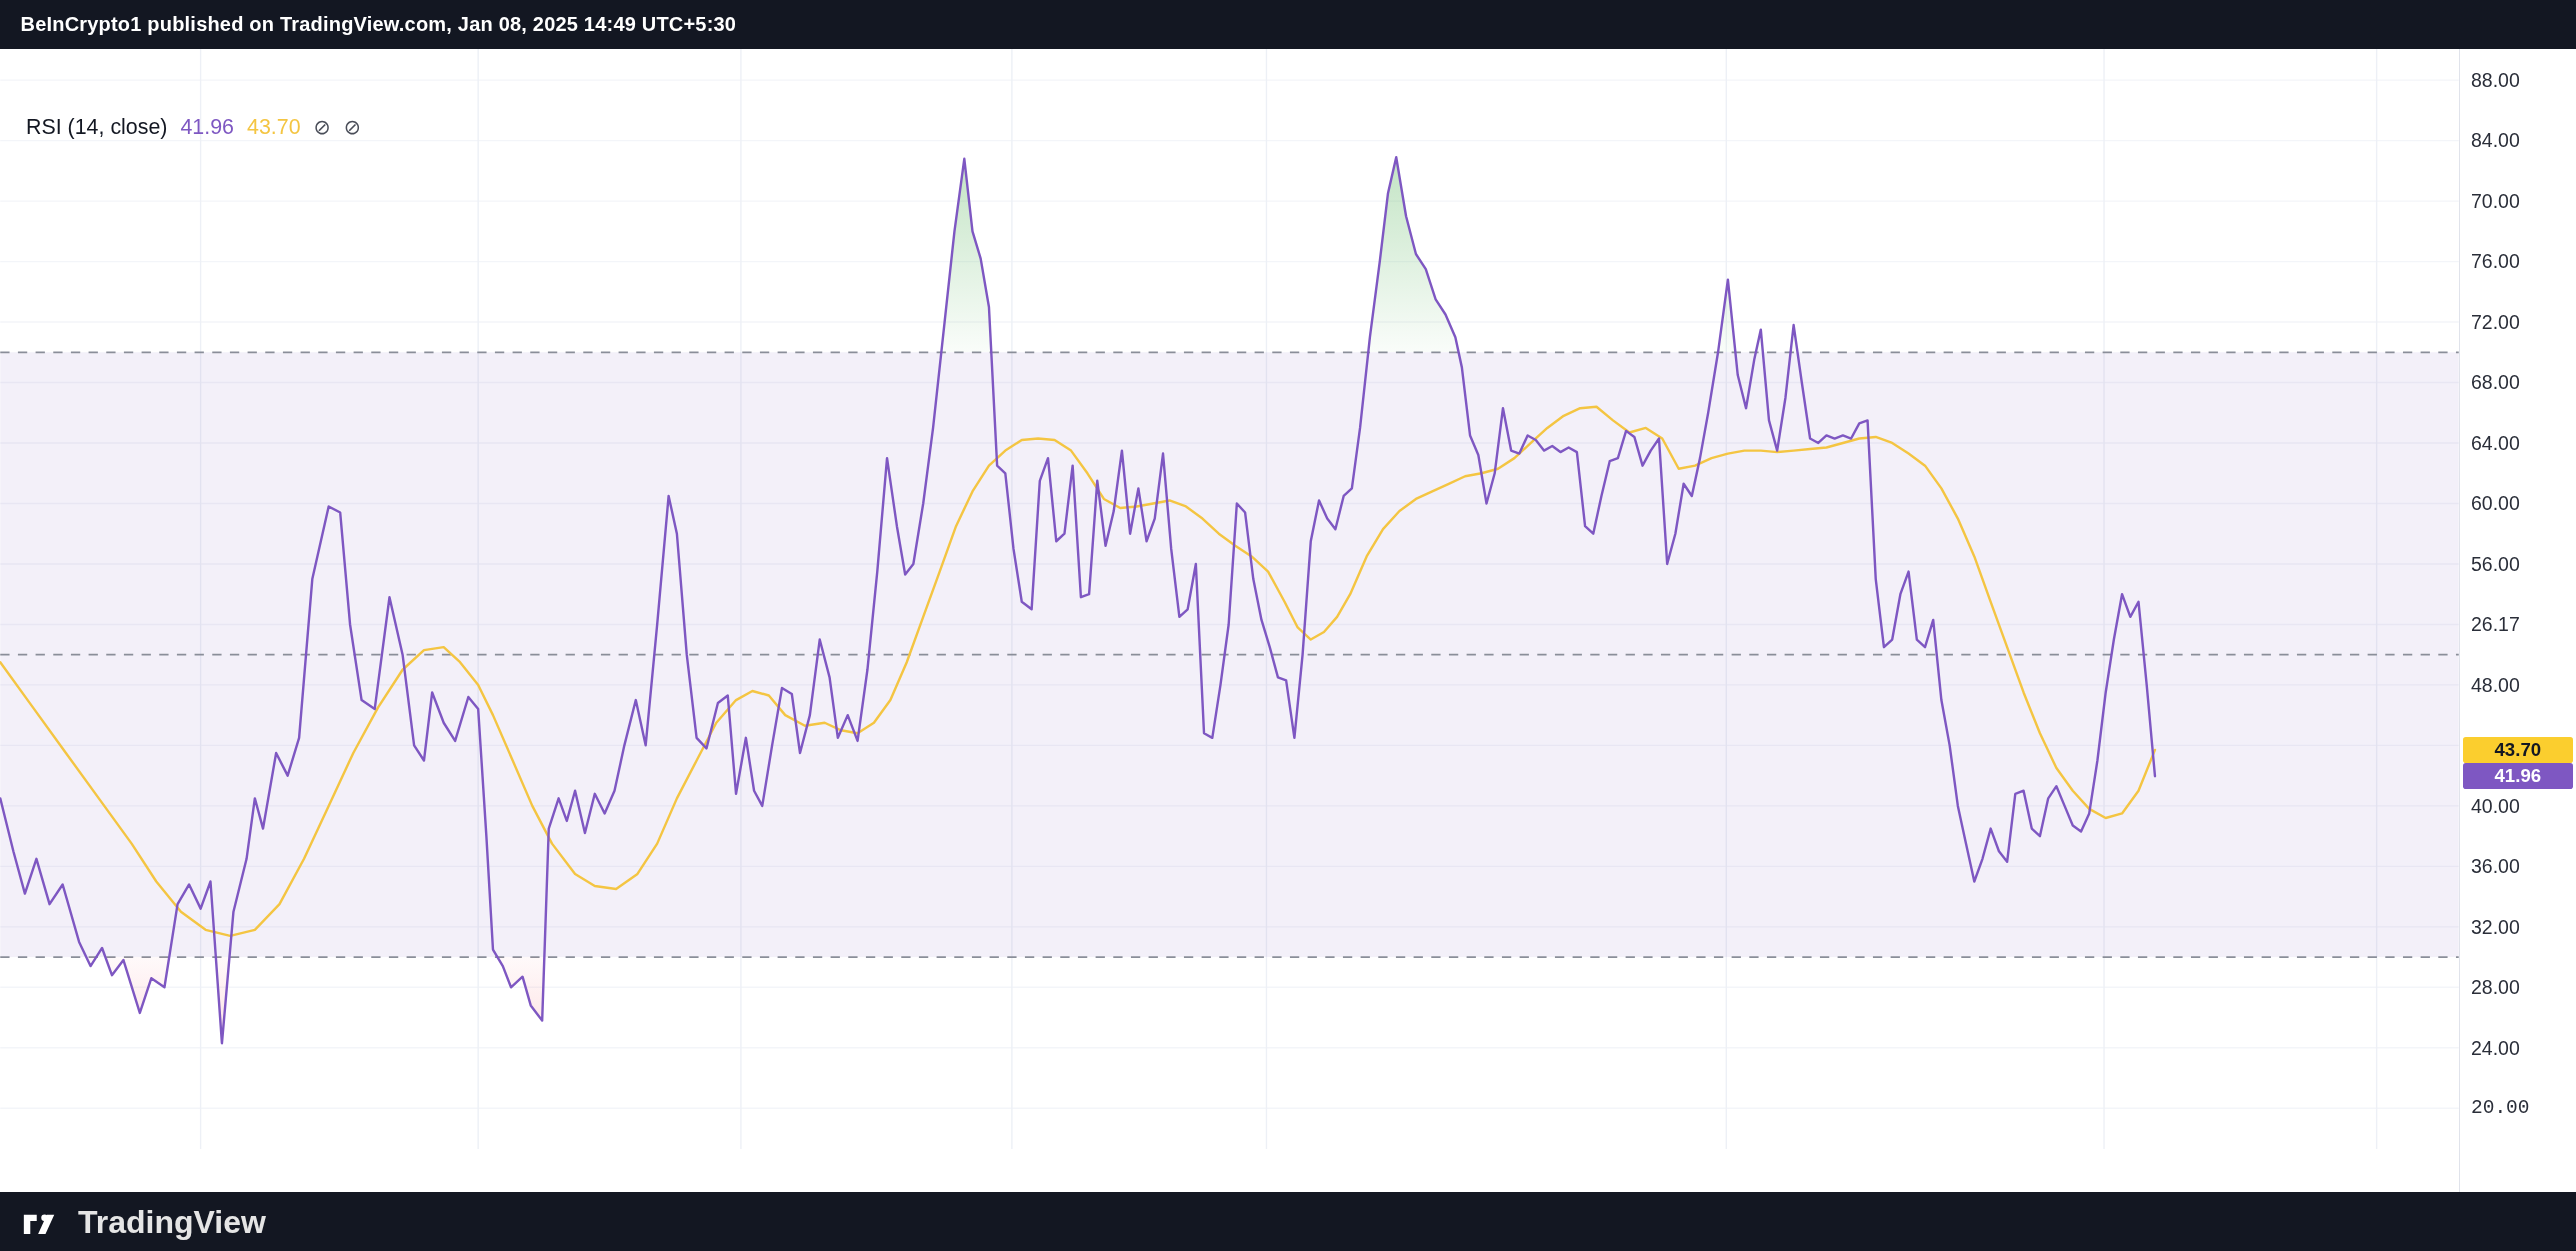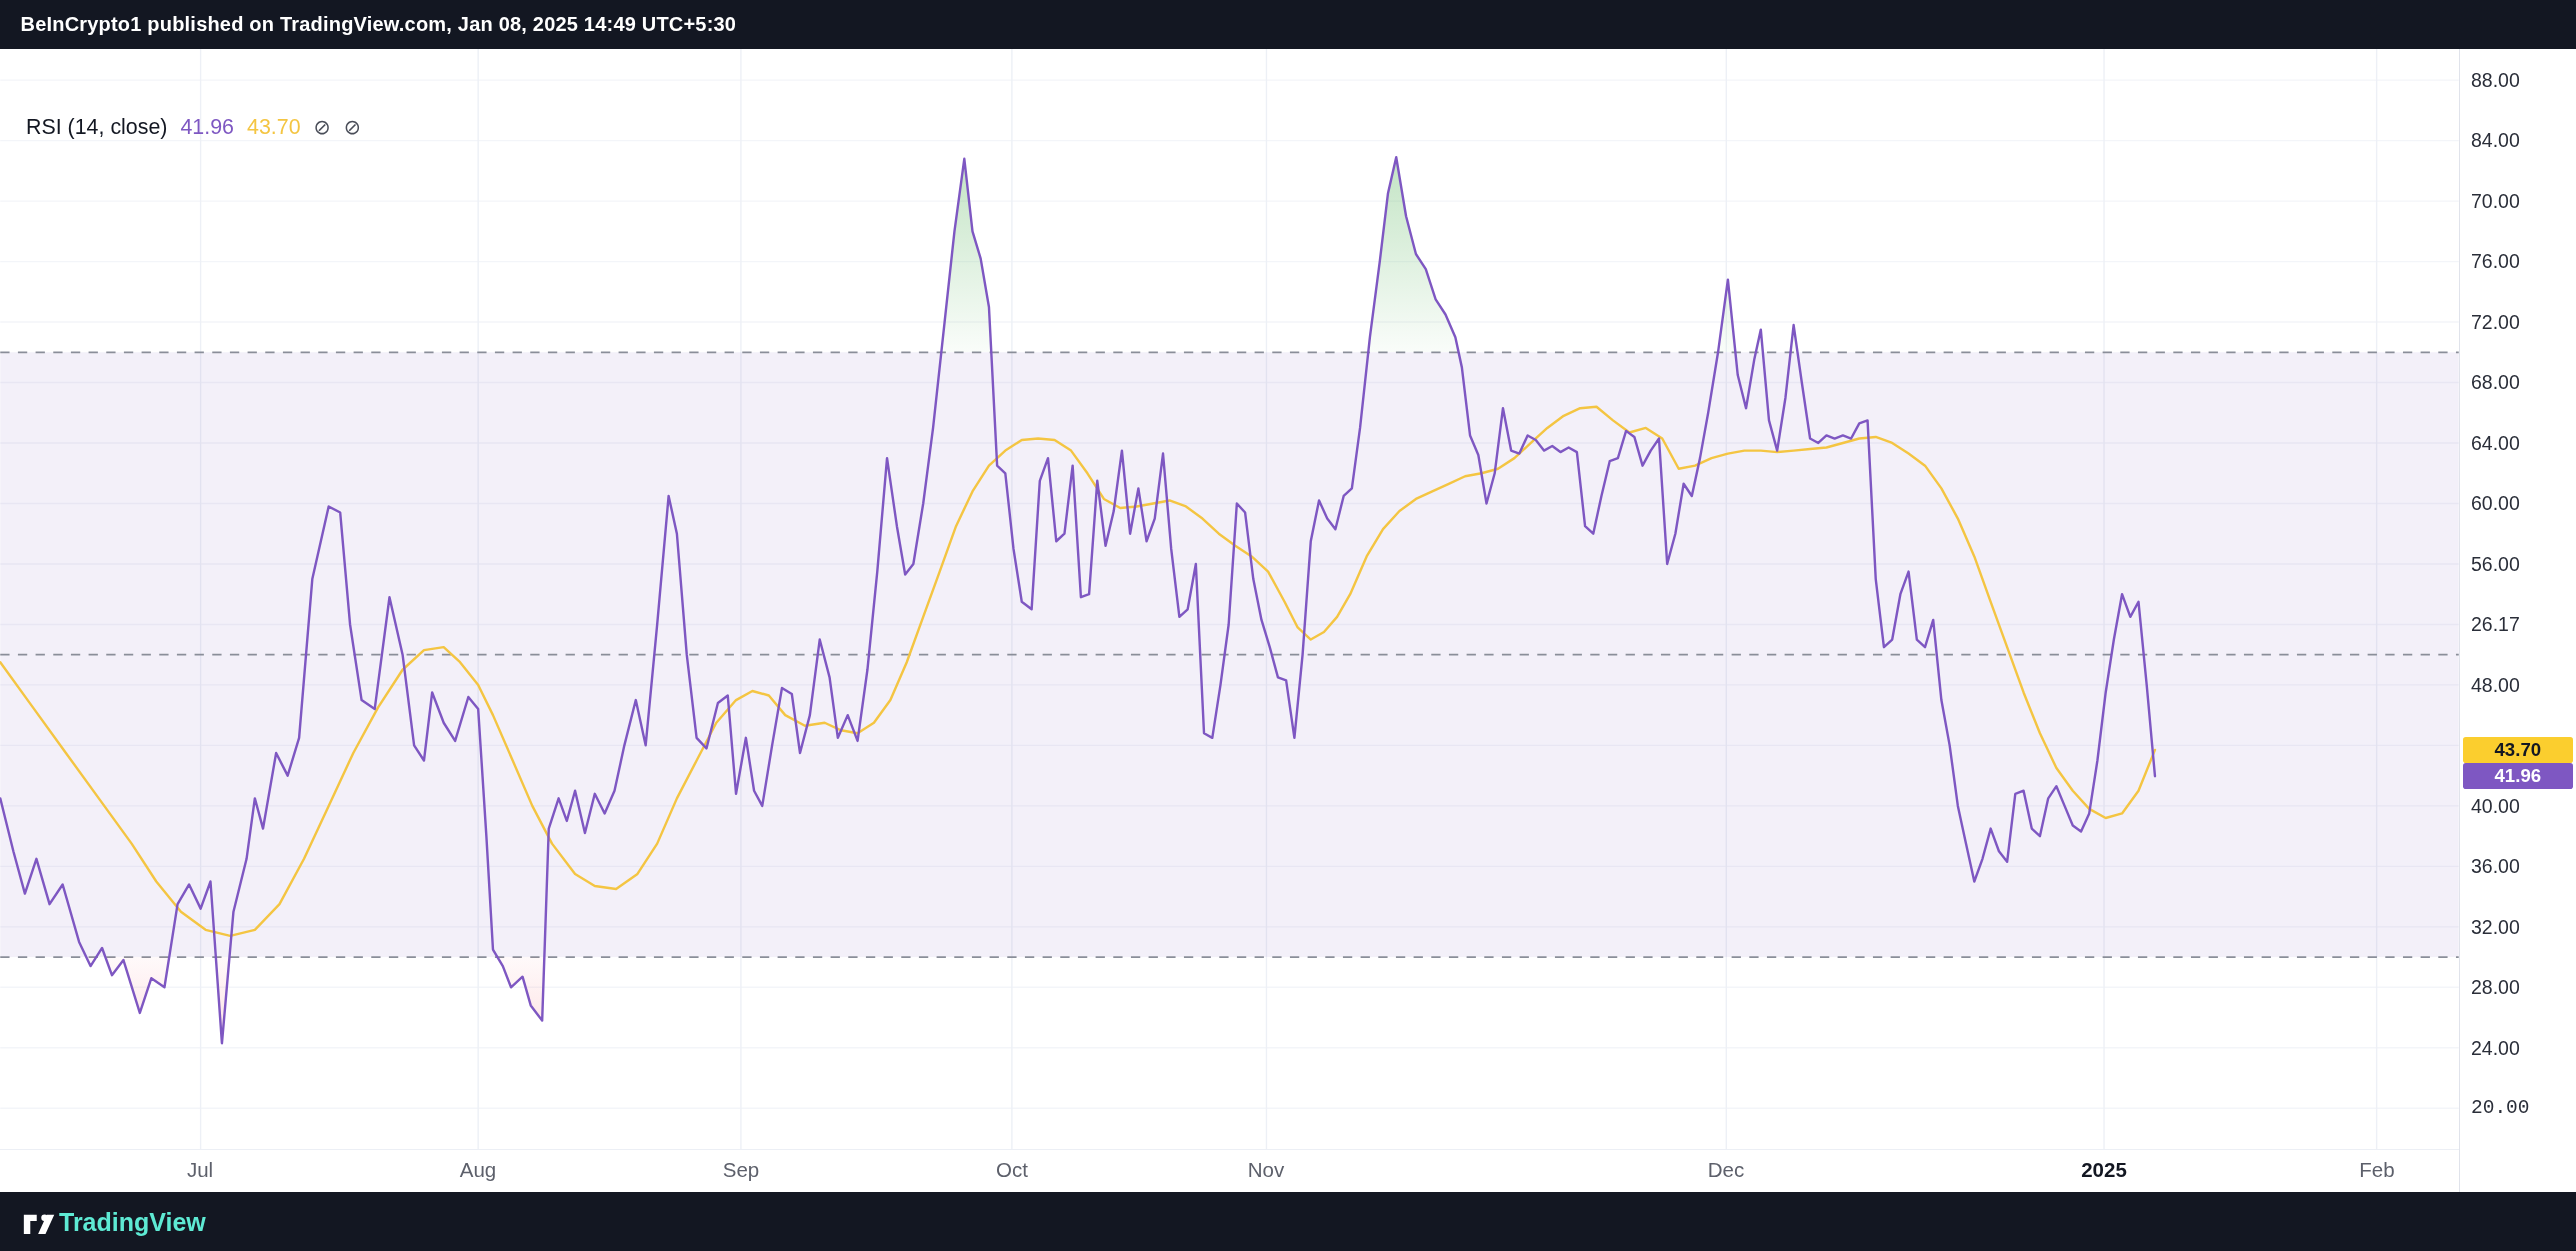--- a/index.html
+++ b/index.html
@@ -13,21 +13,21 @@
   .leg-val{font-weight:500;}
   .leg-icon{color:#4a4e59;font-size:20.5px;line-height:20.5px;}
   .price-axis{position:absolute;left:2459px;top:0;width:117px;height:1143px;border-left:0.9px solid #e0e3eb;background:#fff;}
   .ptick{position:absolute;left:11px;height:22px;line-height:22px;font-size:19.5px;color:#2a2e39;text-align:center;}
   .badge{position:absolute;left:2.8px;width:110px;height:26px;line-height:26px;border-radius:2.8px;font-size:18.6px;font-weight:600;text-align:center;}
   .time-axis{position:absolute;left:0;top:1100px;width:2459px;height:43px;border-top:0.9px solid #eceff5;background:#fff;}
   .tlabel{position:absolute;top:8.4px;width:112px;margin-left:-56px;text-align:center;font-size:20.5px;color:#5d606b;}
   .tlabel.bold{font-weight:700;color:#131722;}
   .bottombar{position:absolute;left:0;top:1192px;width:2576px;height:60px;background:#131722;display:flex;align-items:center;}
   .tv-logo{margin-left:22px;display:flex;align-items:center;}
-  .tv-word{color:#5eead4;font-size:25px;font-weight:700;margin-left:2px;}
+  .tv-word{color:#e5e5e5;font-size:32px;font-weight:700;margin-left:21px;}
 </style>
 </head>
 <body>
 
 <header class="topbar">
   <span>BeInCrypto1 published on TradingView.com, Jan 08, 2025 14:49 UTC+5:30</span>
 </header>
 
 <main class="chart-region">
   <svg id="plot" width="2459" height="1100" viewBox="0 0 2644 1183">
@@ -106,30 +106,20 @@
       <div class="ptick" style="top: 685px;">44.00</div>
       <div class="ptick" style="top: 746px;">40.00</div>
       <div class="ptick" style="top: 806px;">36.00</div>
       <div class="ptick" style="top: 867px;">32.00</div>
       <div class="ptick" style="top: 927px;">28.00</div>
       <div class="ptick" style="top: 988px;">24.00</div>
       <div class="ptick" style="top: 1048px; font-family: Liberation Mono, monospace;">20.00</div>
       <div class="badge" style="top: 688px; background: rgb(251, 206, 46); color: rgb(19, 23, 34);">43.70</div>
       <div class="badge" style="top: 714px; background: rgb(126, 87, 194); color: rgb(255, 255, 255);">41.96</div>
     </div>
-  <div id="time-axis" class="time-axis">
-      <div class="tlabel" style="left: 200px;">Jul</div>
-      <div class="tlabel" style="left: 478px;">Aug</div>
-      <div class="tlabel" style="left: 741px;">Sep</div>
-      <div class="tlabel" style="left: 1012px;">Oct</div>
-      <div class="tlabel" style="left: 1266px;">Nov</div>
-      <div class="tlabel" style="left: 1726px;">Dec</div>
-      <div class="tlabel bold" style="left: 2104px;">2025</div>
-      <div class="tlabel" style="left: 2377px;">Feb</div>
-    </div>
 </main>
 
 <footer class="bottombar">
   <span class="tv-logo">
     <svg width="35" height="28" viewBox="0 0 38 30">
       <path d="M2 7h14v7h-7v14H2z" fill="#ffffff"></path>
       <path d="M35 7l-9.5 21h-8l9.5-21z" fill="#ffffff"></path>
       <circle cx="24.5" cy="10.5" r="3.6" fill="#ffffff"></circle>
     </svg>
   </span>

